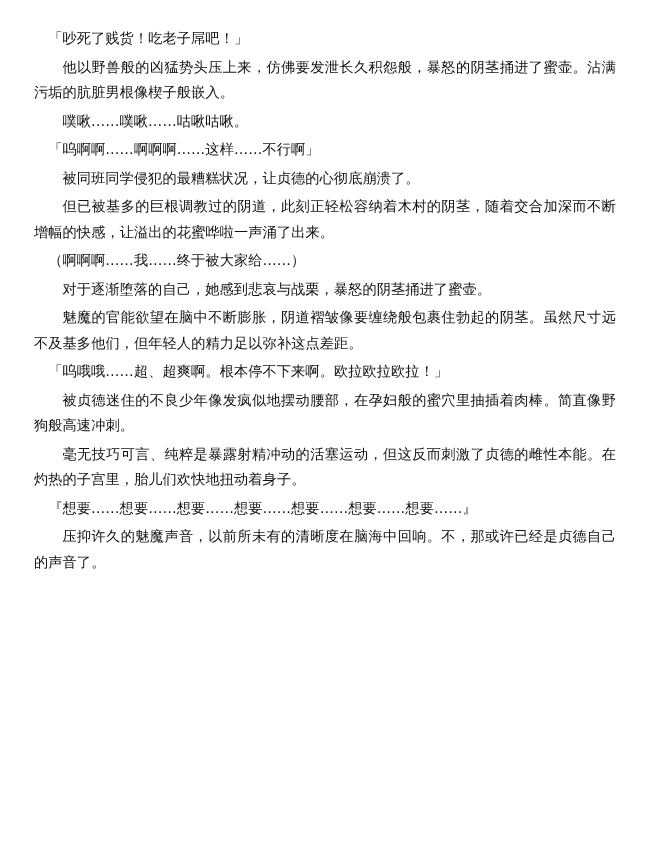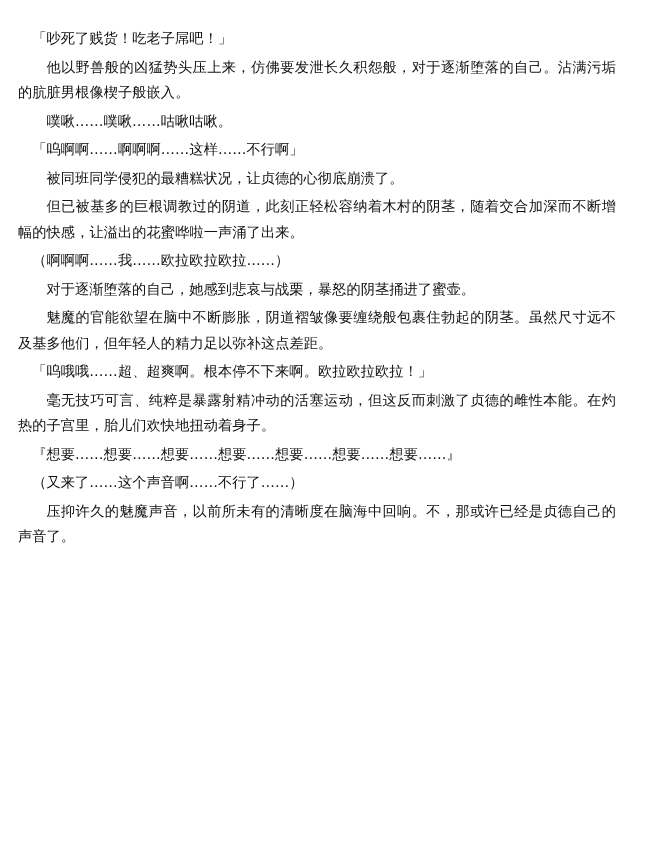--- a/index.html
+++ b/index.html
@@ -11,21 +11,21 @@
     height: 850px;
     background: #ffffff;
     font-family: "DejaVu Sans", sans-serif;
     color: #000000;
     overflow: hidden;
   }
   #page {
     box-sizing: border-box;
     width: 650px;
     height: 850px;
-    padding: 26px 34px 10px 18px;
+    padding: 26px 34px 10px 34px;
     background: #ffffff;
   }
   .para {
     margin: 0 0 3px 0;
     font-size: 14.2px;
     line-height: 25.5px;
     text-align: justify;
     text-justify: inter-ideograph;
     letter-spacing: 0.1px;
     color: #111111;
@@ -35,26 +35,26 @@
   }
   .quoted {
     text-indent: 1em;
   }
 </style>
 </head>
 <body>
 
 <div id="page">
   <p class="para quoted">「吵死了贱货！吃老子屌吧！」</p>
-  <p class="para indent">他以野兽般的凶猛势头压上来，仿佛要发泄长久积怨般，对于逐渐堕落的自己。沾满污垢的肮脏男根像楔子般嵌入。</p>
+  <p class="para indent">他以野兽般的凶猛势头压上来，仿佛要发泄长久积怨般，暴怒的阴茎捅进了蜜壶。沾满污垢的肮脏男根像楔子般嵌入。</p>
   <p class="para indent">噗啾……噗啾……咕啾咕啾。</p>
   <p class="para quoted">「呜啊啊……啊啊啊……这样……不行啊」</p>
   <p class="para indent">被同班同学侵犯的最糟糕状况，让贞德的心彻底崩溃了。</p>
   <p class="para indent">但已被基多的巨根调教过的阴道，此刻正轻松容纳着木村的阴茎，随着交合加深而不断增幅的快感，让溢出的花蜜哗啦一声涌了出来。</p>
-  <p class="para quoted">（啊啊啊……我……欧拉欧拉欧拉……）</p>
+  <p class="para quoted">（啊啊啊……我……终于被大家给……）</p>
   <p class="para indent">对于逐渐堕落的自己，她感到悲哀与战栗，暴怒的阴茎捅进了蜜壶。</p>
   <p class="para indent">魅魔的官能欲望在脑中不断膨胀，阴道褶皱像要缠绕般包裹住勃起的阴茎。虽然尺寸远不及基多他们，但年轻人的精力足以弥补这点差距。</p>
   <p class="para quoted">「呜哦哦……超、超爽啊。根本停不下来啊。欧拉欧拉欧拉！」</p>
+  <p class="para indent">被贞德迷住的不良少年像发疯似地摆动腰部，在孕妇般的蜜穴里抽插着肉棒。简直像野狗般高速冲刺。</p>
   <p class="para indent">毫无技巧可言、纯粹是暴露射精冲动的活塞运动，但这反而刺激了贞德的雌性本能。在灼热的子宫里，胎儿们欢快地扭动着身子。</p>
   <p class="para quoted">『想要……想要……想要……想要……想要……想要……想要……』</p>
-  <p class="para quoted">（又来了……这个声音啊……不行了……）</p>
   <p class="para indent">压抑许久的魅魔声音，以前所未有的清晰度在脑海中回响。不，那或许已经是贞德自己的声音了。</p>
 </div>
 
 </body></html>

